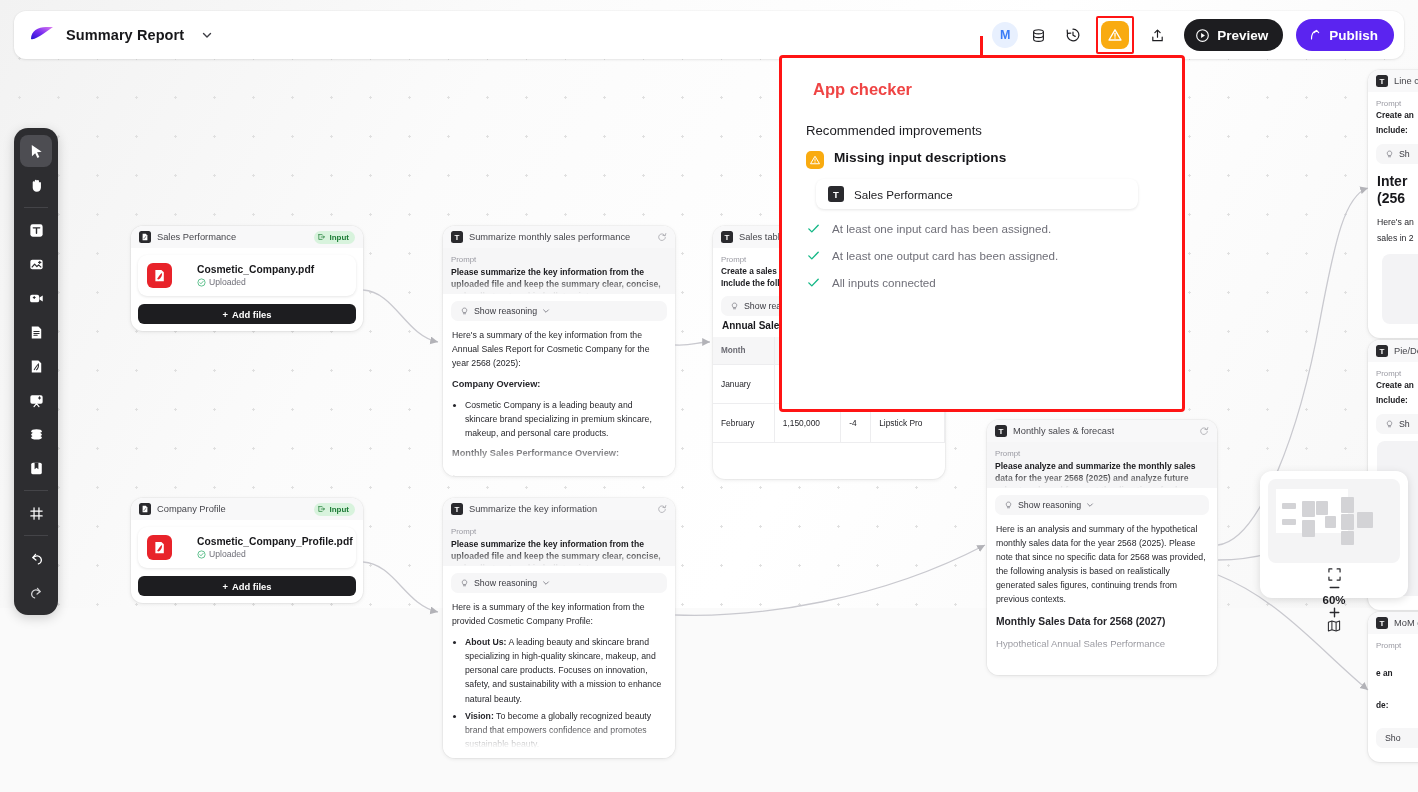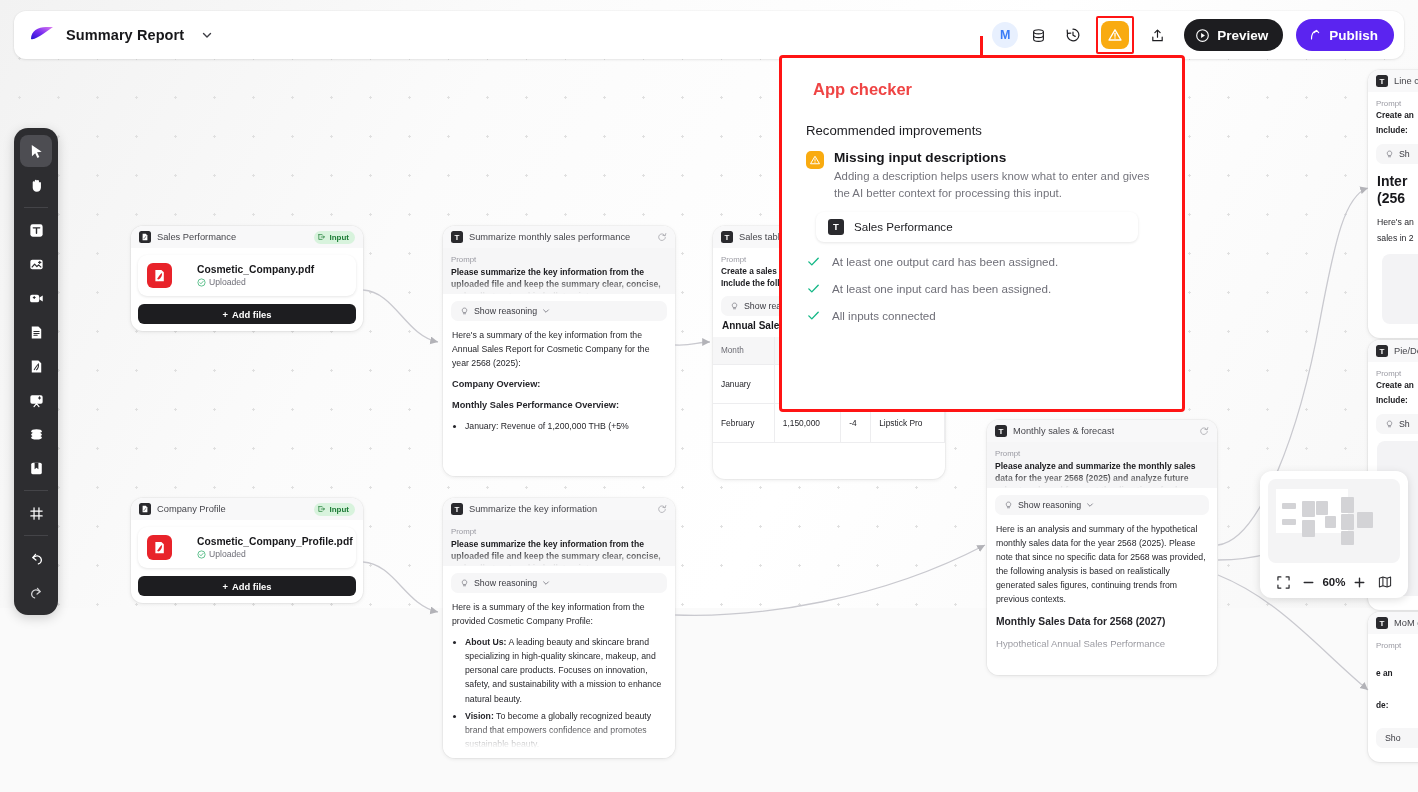--- a/index.html
+++ b/index.html
@@ -191,21 +191,21 @@
     pointer-events: none;
   }
 
   
   .tbl-prompt { padding: 7px 8px 0; }
   .tbl-prompt .l1 { font-size: 7.8px; color: #9a9aa2; }
   .tbl-prompt .l2 { font-size: 8.3px; font-weight: 700; color: #202024; margin-top: 2px; }
   .tbl-h { font-size: 10px; font-weight: 700; color: #19191d; padding: 0 9px; margin-top: 4px; }
   table.sales { width: 100%; border-collapse: collapse; margin-top: 6px; }
   table.sales th {
-    background: #f6f6f7; font-size: 8.2px; color: #6b6b73; font-weight: 400;
+    background: #f6f6f7; font-size: 8.2px; color: #6b6b73; font-weight: 700;
     text-align: left; padding: 9px 8px; border-bottom: 1px solid #ededef;
   }
   table.sales td {
     font-size: 8.4px; color: #26262b; padding: 14px 8px;
     border-bottom: 1px solid #ededef; border-right: 1px solid #ededef;
   }
   table.sales th { border-right: 1px solid #ededef; }
   .ghost-block { background: #f3f3f5; border-radius: 8px; margin: 7px 9px; }
   .big-h { font-size: 14px; font-weight: 700; color: #17171b; padding: 0 9px; line-height: 1.2; }
 
@@ -268,21 +268,21 @@
     position: relative; width: 132px; height: 84px;
     background: #f4f4f5; border-radius: 8px; overflow: hidden;
   }
   .mini-view {
     position: absolute; left: 8px; top: 10px; width: 72px; height: 44px;
     background: #fff;
   }
   .mini-node { position: absolute; background: #d3d3d6; border-radius: 1px; }
   .mini-ctrls {
     height: 28px; display: flex; align-items: center; justify-content: space-between;
-    padding: 0 4px; margin-top: 5px;
+    padding: 0 4px; margin-top: 5px; flex-direction: column;
   }
   .mini-btn {
     width: 22px; height: 22px; display: flex; align-items: center; justify-content: center;
     color: #2a2a2e; cursor: pointer; border-radius: 5px;
   }
   .mini-zoom { font-size: 11.5px; font-weight: 700; color: #1c1c20; }
 
   svg.edges { position: absolute; left: 0; top: 0; width: 1418px; height: 792px; z-index: 5; pointer-events: none; }
 </style>
 </head>
@@ -566,20 +566,23 @@
           <path d="M4.6,9 L7.4,9" stroke="#6f6f78" stroke-width="0.9" stroke-linecap="round"></path>
         </svg>
       <span>Show reasoning</span>
       <svg width="8" height="8" viewBox="0 0 10 10">
           <path d="M2,3.6 L5,6.6 L8,3.6" stroke="#6f6f78" stroke-width="1" fill="none" stroke-linecap="round" stroke-linejoin="round"></path>
         </svg>
     </div>
     <div class="card-body">
       <p>Here's a summary of the key information from the Annual Sales Report for Cosmetic Company for the year 2568 (2025):</p>
       <h4>Company Overview:</h4>
+      <ul>
+          <li>Cosmetic Company is a leading beauty and skincare brand specializing in premium skincare, makeup, and personal care products.</li>
+        </ul>
       <h4>Monthly Sales Performance Overview:</h4>
       <ul>
           <li>January: Revenue of 1,200,000 THB (+5%</li>
         </ul>
     </div>
     <div class="fade-bot"></div>
   </div>
 
   <div class="node" style="left:443px; top:498px; width:232px; height:260px;">
     <div class="node-head">
@@ -763,41 +766,40 @@
       <div class="chk-item">
         <div class="chk-warn-ico">
           <svg width="12" height="12" viewBox="0 0 16 16">
               <path d="M8,3 L14,13 L2,13 Z" stroke="#fff" stroke-width="1.3" fill="none" stroke-linejoin="round"></path>
               <path d="M8,6.6 L8,9.4" stroke="#fff" stroke-width="1.2" stroke-linecap="round"></path>
               <circle cx="8" cy="11.1" r="0.7" fill="#fff"></circle>
             </svg>
         </div>
         <div>
           <div class="chk-item-title">Missing input descriptions</div>
-          <div class="chk-item-desc">Adding a description helps users know what to enter and gives the AI better context for processing this input.</div>
         </div>
       </div>
 
       <div class="chk-ref">
         <div class="chk-ref-ico">T</div>
         <div class="chk-ref-label">Sales Performance</div>
       </div>
 
 
       <div class="chk-pass-row">
         <svg width="15" height="15" viewBox="0 0 16 16">
             <path d="M3,8.4 L6.2,11.6 L13,4.6" stroke="#16b887" stroke-width="1.5" fill="none" stroke-linecap="round" stroke-linejoin="round"></path>
           </svg>
-        <span class="txt">At least one output card has been assigned.</span>
+        <span class="txt">At least one input card has been assigned.</span>
       </div>
       <div class="chk-pass-row">
         <svg width="15" height="15" viewBox="0 0 16 16">
             <path d="M3,8.4 L6.2,11.6 L13,4.6" stroke="#16b887" stroke-width="1.5" fill="none" stroke-linecap="round" stroke-linejoin="round"></path>
           </svg>
-        <span class="txt">At least one input card has been assigned.</span>
+        <span class="txt">At least one output card has been assigned.</span>
       </div>
       <div class="chk-pass-row">
         <svg width="15" height="15" viewBox="0 0 16 16">
             <path d="M3,8.4 L6.2,11.6 L13,4.6" stroke="#16b887" stroke-width="1.5" fill="none" stroke-linecap="round" stroke-linejoin="round"></path>
           </svg>
         <span class="txt">All inputs connected</span>
       </div>
     </div>
   </div>
 

